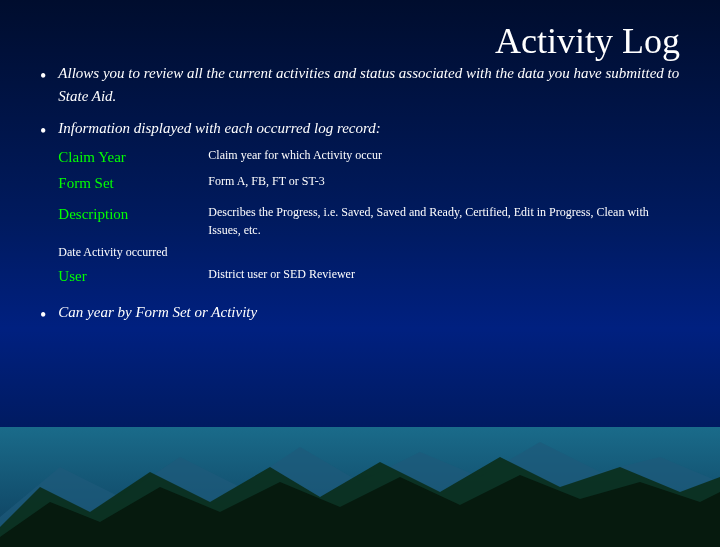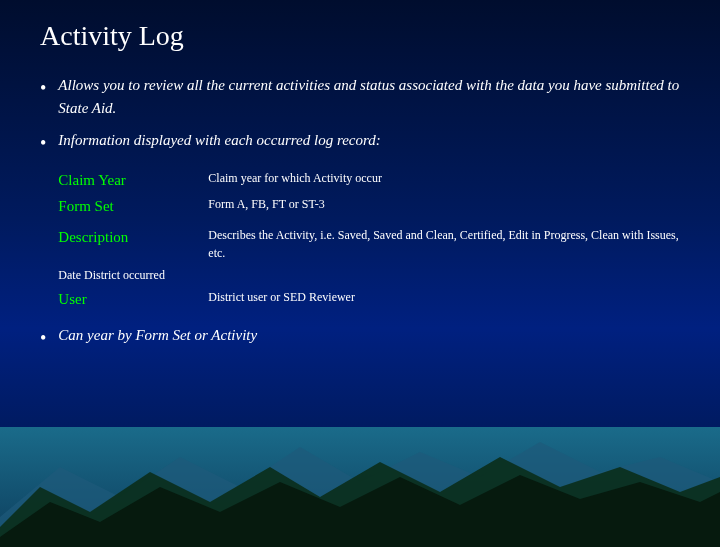--- a/index.html
+++ b/index.html
@@ -41,25 +41,24 @@
       position: absolute;
       top: 0;
       left: 0;
       width: 720px;
       height: 547px;
       z-index: 2;
       padding: 20px 40px 30px 40px;
     }
 
     .page-title {
-      text-align: left;
+      text-align: right;
       color: #ffffff;
-      font-size: 28px;
+      font-size: 36px;
       font-weight: normal;
-      margin-bottom: 22px;
       font-family: Georgia, serif;
     }
 
     .bullet-list {
       list-style: none;
       padding: 0;
     }
 
     .bullet-list > li {
       display: flex;
@@ -79,21 +78,21 @@
     }
 
     .bullet-text {
       color: #ffffff;
       font-size: 15px;
       line-height: 1.5;
       font-style: italic;
     }
 
     .info-table {
-      margin-top: 17px;
+      margin-top: 6px;
       margin-left: 0px;
     }
 
     .info-row {
       display: flex;
       align-items: flex-start;
       margin-bottom: 4px;
     }
 
     .info-label {
@@ -160,25 +159,25 @@
           <div class="info-row">
             <span class="info-label">Form Set</span>
             <span class="info-value">Form A, FB, FT or ST-3</span>
           </div>
 
           <div class="info-row">
           </div>
 
           <div class="info-row">
             <span class="info-label">Description</span>
-            <span class="info-value">Describes the Activity, i.e. Saved,  Saved and Clean, Certified, Edit in Progress, Clean with Issues,  etc.</span>
+            <span class="info-value">Describes the Progress, i.e. Saved,  Saved and Ready, Certified, Edit in Progress, Clean with Issues,  etc.</span>
           </div>
 
           <div class="info-row">
-            <span class="info-value">Date District occurred</span>
+            <span class="info-value">Date Activity occurred</span>
           </div>
 
           <div class="info-row">
             <span class="info-label">User</span>
             <span class="info-value">District user or SED Reviewer</span>
           </div>
 
         </div>
       </div>
     </li>

